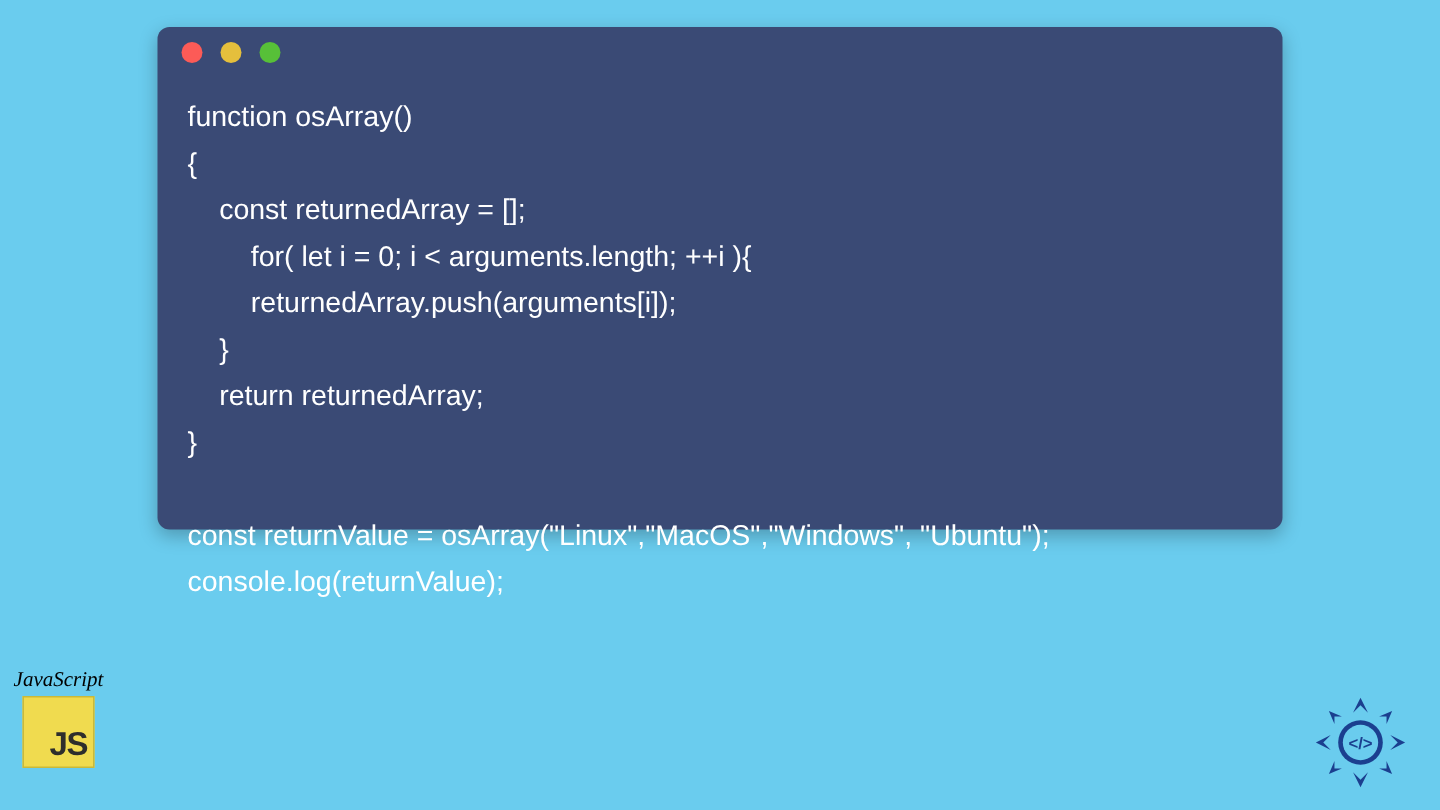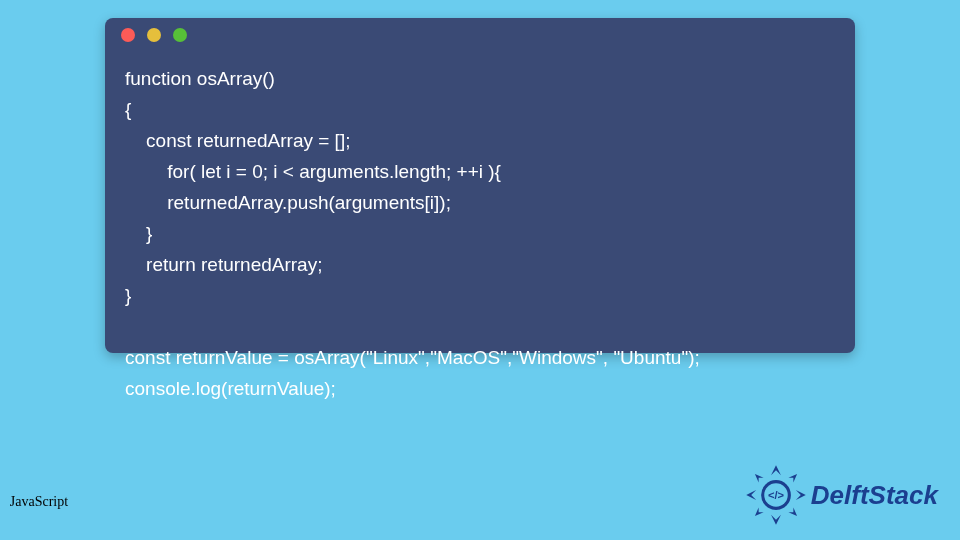--- a/index.html
+++ b/index.html
@@ -49,20 +49,21 @@
     left: 4px;
     bottom: 28px;
     width: 70px;
     text-align: center;
   }
   .js-badge .label {
     font-family: "Comic Sans MS", "Comic Sans", cursive;
     font-size: 14px;
     color: #000;
     margin-bottom: 2px;
+    font-style: italic;
   }
   .js-logo {
     width: 48px;
     height: 48px;
     background: #f0db4f;
     margin: 0 auto;
     position: relative;
     border: 1px solid #c9b93a;
   }
   .js-logo .js-text {
@@ -114,34 +115,36 @@
     }
     return returnedArray;
 }
 
 const returnValue = osArray("Linux","MacOS","Windows", "Ubuntu");
 console.log(returnValue);</div>
 </div>
 
 <div class="js-badge">
   <div class="label">JavaScript</div>
+  <div class="js-logo">
+    <span class="js-text">JS</span>
+  </div>
 </div>
 
 <div class="delft">
   <div class="delft-logo">
     <svg viewBox="0 0 100 100">
       <g fill="#1b3f8f">
         <polygon points="50,2 58,18 50,10 42,18"></polygon>
         <polygon points="50,98 58,82 50,90 42,82"></polygon>
         <polygon points="2,50 18,42 10,50 18,58"></polygon>
         <polygon points="98,50 82,42 90,50 82,58"></polygon>
         <polygon points="16,16 30,22 22,22 22,30"></polygon>
         <polygon points="84,16 78,30 78,22 70,22"></polygon>
         <polygon points="16,84 22,70 22,78 30,78"></polygon>
         <polygon points="84,84 70,78 78,78 78,70"></polygon>
       </g>
       <circle cx="50" cy="50" r="24" fill="#1b3f8f"></circle>
       <circle cx="50" cy="50" r="19" fill="#6accee"></circle>
       <text x="50" y="57" text-anchor="middle" font-family="Arial" font-size="18" font-weight="bold" fill="#1b3f8f">&lt;/&gt;</text>
     </svg>
   </div>
-  <div class="delft-text">DelftStack</div>
 </div>
 
 </body></html>

